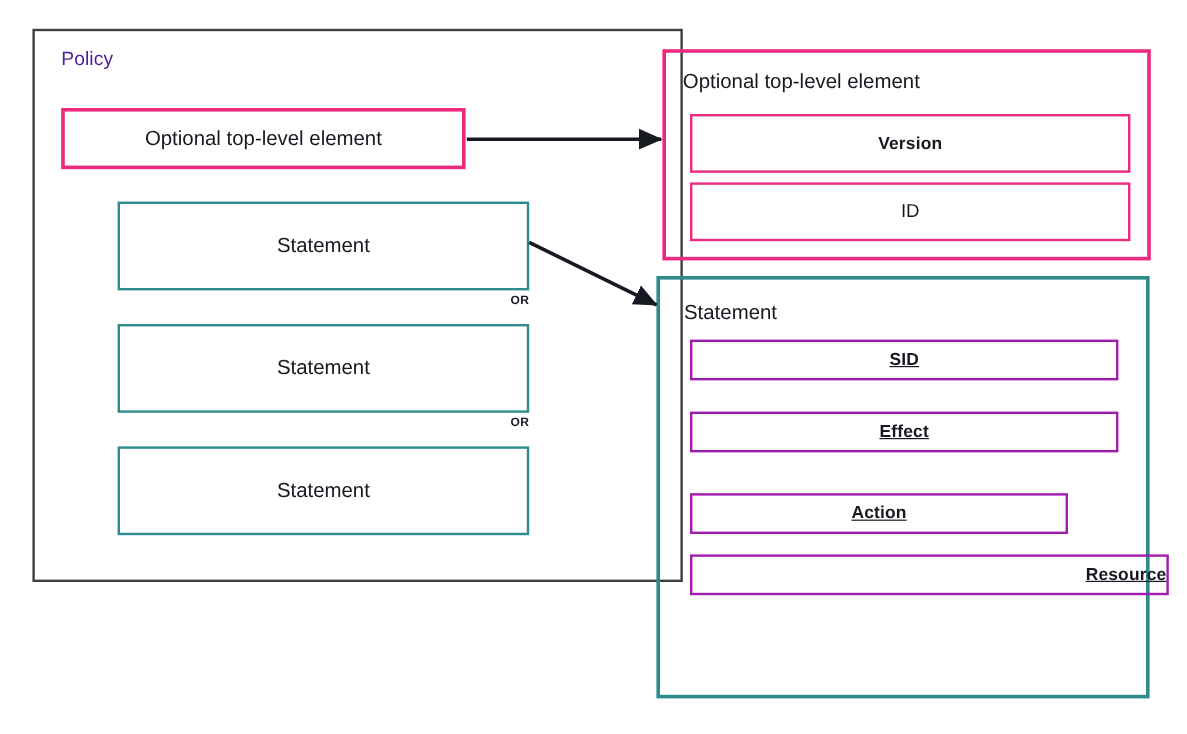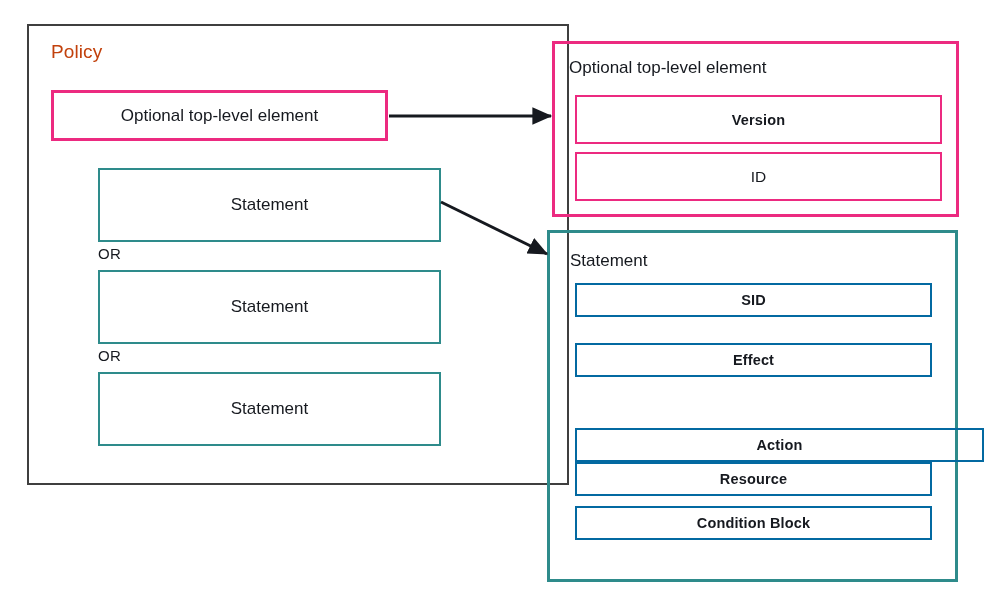--- a/index.html
+++ b/index.html
@@ -32,22 +32,22 @@
     left: 27px;
     top: 24px;
     width: 542px;
     height: 461px;
     border: 2px solid #3f3f3f;
   }
   .policy-title {
     position: absolute;
     left: 51px;
     top: 41px;
-    font-size: 19px;
-    color: #c2410c;
+    font-size: 16px;
+    color: #4c1d95;
     letter-spacing: .1px;
     white-space: nowrap;
   }
 
   
   .pink-border {
     border: 3px solid #ec2a80;
   }
   .pink-border-thin {
     border: 2px solid #ec2a80;
@@ -56,21 +56,22 @@
   
   .teal-border {
     border: 2px solid #2e8b8b;
   }
   .teal-border-thick {
     border: 3px solid #2e8b8b;
   }
 
   
   .green-border {
-    border: 2px solid #0369a1;
+    border: 2px solid #a21caf;
+    text-decoration: underline;
   }
 
   
   .centered-label {
     display: flex;
     align-items: center;
     justify-content: center;
     text-align: center;
     color: #16191f;
   }
@@ -85,24 +86,24 @@
   }
   .lbl-id {
     font-size: 15.5px;
     font-weight: 400;
     justify-content: center;
   }
 
   
   .or-label {
     position: absolute;
-    font-size: 15px;
-    font-weight: 400;
+    font-size: 10px;
+    font-weight: 700;
     color: #16191f;
-    text-align: left;
+    text-align: right;
     letter-spacing: .3px;
   }
 
   
   .panel-heading {
     position: absolute;
     font-size: 17px;
     font-weight: 400;
     color: #16191f;
     white-space: nowrap;
@@ -165,31 +166,28 @@
 
   <div class="abox green-border centered-label lbl-bold" style="left:575px; top:283px; width:357px; height:34px;">
     <span>SID</span>
   </div>
 
   <div class="abox green-border centered-label lbl-bold" style="left:575px; top:327px; width:357px; height:34px;margin-top:16px;">
     <span>Effect</span>
   </div>
 
 
-  <div class="abox green-border centered-label lbl-bold" style="left:575px; top:428px; width:409px; height:34px;">
+  <div class="abox green-border centered-label lbl-bold" style="left:575px; top:411px; width:315px; height:34px;">
     <span>Action</span>
   </div>
 
-  <div class="abox green-border centered-label lbl-bold" style="left:575px; top:462px; width:357px; height:34px;">
+  <div class="abox green-border centered-label lbl-bold" style="left:575px; top:462px; width:399px; height:34px;justify-content:flex-end;">
     <span>Resource</span>
   </div>
 
-  <div class="abox green-border centered-label lbl-bold" style="left:575px; top:506px; width:357px; height:34px;">
-    <span>Condition Block</span>
-  </div>
 
   <svg id="arrows" viewBox="0 0 989 612">
     <defs>
       <marker id="arrowhead" markerWidth="7" markerHeight="7" refX="6.2" refY="3.2" orient="auto" markerUnits="strokeWidth">
         <path d="M0,0.3 L6.6,3.2 L0,6.1 z" fill="#16191f"></path>
       </marker>
     </defs>
 
     <line x1="389" y1="116" x2="551" y2="116" stroke="#16191f" stroke-width="3" marker-end="url(#arrowhead)"></line>
 

